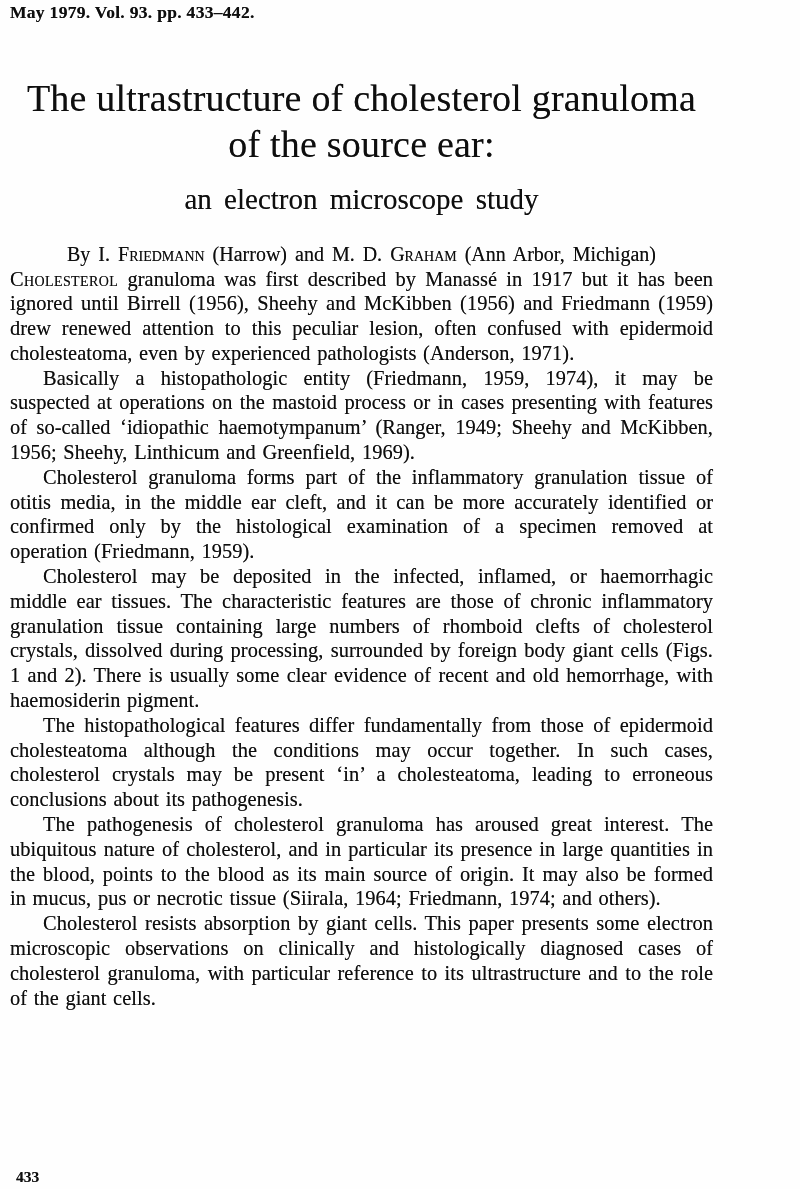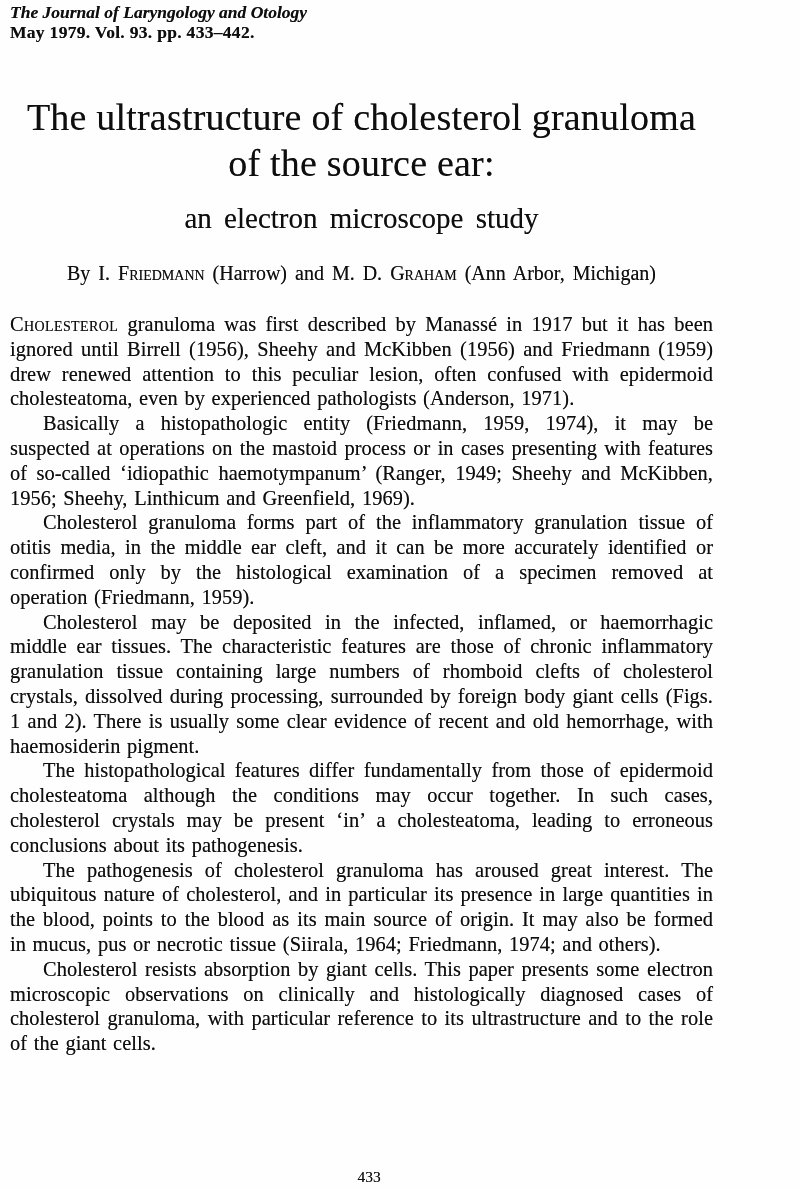--- a/index.html
+++ b/index.html
@@ -44,55 +44,53 @@
     margin: 27px 0 0 0;
     text-align: center;
     font-size: 20px;
     line-height: 25px;
     word-spacing: 3px;
     white-space: nowrap;
   }
   .sc { font-variant: small-caps; }
 
   .bodytext {
-    margin-top: 26px;
     font-size: 20.4px;
     line-height: 24.8px;
     text-align: justify;
     word-spacing: 1.5px;
     letter-spacing: 0.05px;
   }
   .bodytext p { margin: 0; }
   .bodytext p.indent { text-indent: 33px; }
   .lead { font-variant: small-caps; letter-spacing: 0.4px; }
 
   .footnote {
     position: absolute;
     left: 38px;
     top: 1208px;
     font-size: 19px;
     line-height: 22px;
   }
   .pageno {
     position: absolute;
-    left: 24px;
+    left: 16px;
     top: 1168px;
     width: 690px;
-    text-align: center;
+    text-align: left;
     font-size: 15.5px;
-    font-weight: normal;
+    font-weight: bold;
   }
 </style>
 </head>
 <body>
 
 <div class="page">
 
   <header class="masthead">
-    <div class="journal-name">The Journal of Laryngology and Otology</div>
     <div class="issue-info">May 1979. Vol. 93. pp. 433–442.</div>
   </header>
 
   <h1 class="title"><span>The ultrastructure of cholesterol granuloma</span><br><span>of the source ear:</span></h1>
 
   <h2 class="subtitle">an electron microscope study</h2>
 
   <p class="byline"><span>By I. </span><span class="sc">Friedmann</span><span> (Harrow) and M. D. </span><span class="sc">Graham</span><span> (Ann Arbor, Michigan)</span></p>
 
   <div class="bodytext">

